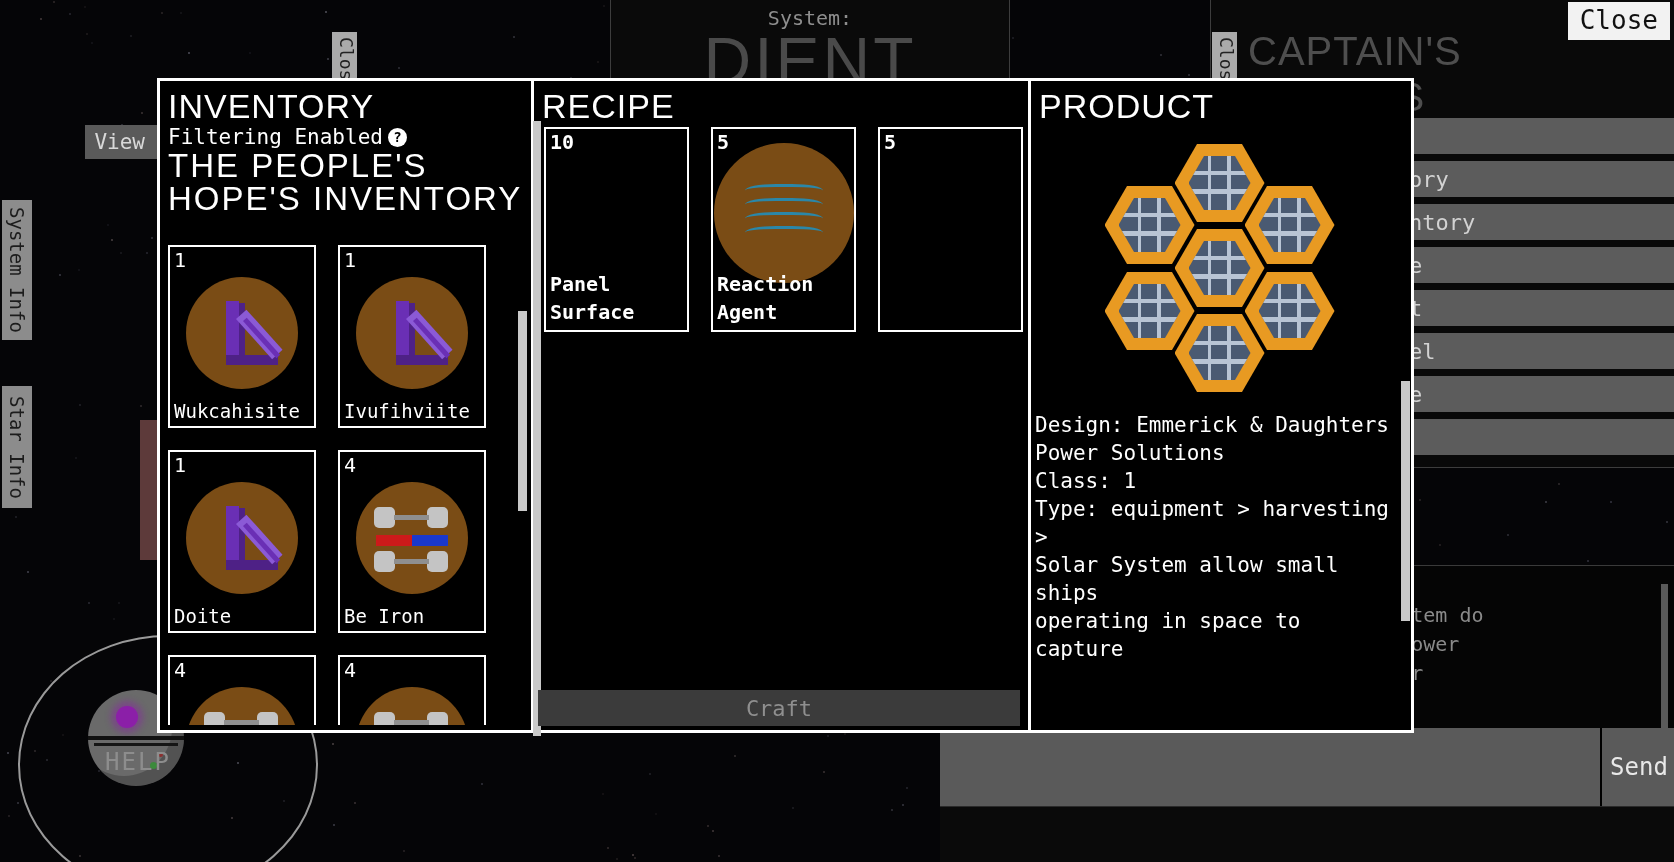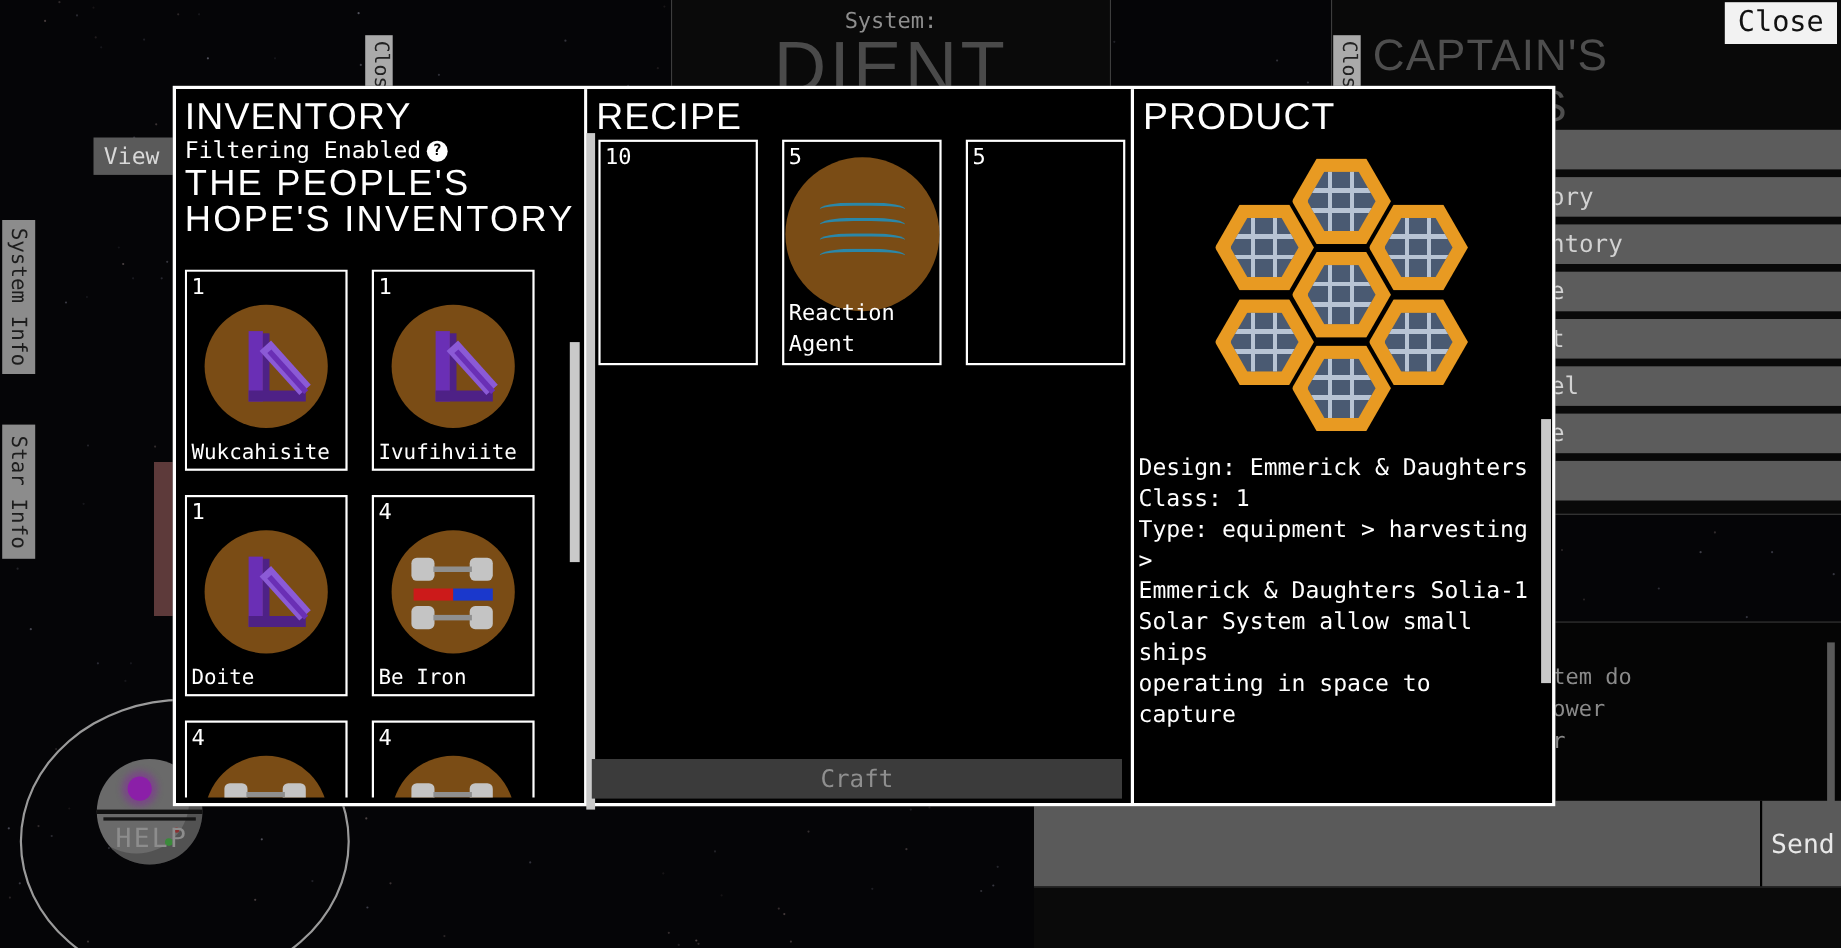--- a/index.html
+++ b/index.html
@@ -254,21 +254,21 @@
     position:absolute; left:0; width:78px; height:16px;
     border-top:3px solid #2b87a8; border-radius:40%;
   }
 
   
   .recipe-slots {
     position:absolute; left:10px; top:46px; display:flex; gap:22px;
   }
   .rslot {
     position:relative; width:145px; height:205px;
-    border:2px solid #ffffff; background:#000;
+    border:2px solid #ffffff; background:#000;font-weight:bold;
   }
   .rslot-count {
     position:absolute; left:4px; top:1px; color:#fff; font-size:20px;
     font-family:"DejaVu Sans Mono", monospace;
   }
   .rslot-name {
     position:absolute; left:4px; bottom:4px; color:#fff; font-size:20px;
     line-height:28px; font-family:"DejaVu Sans Mono", monospace;
   }
   .rslot-icon {
@@ -912,20 +912,21 @@
     </div>
 
     <div class="col col-recipe">
       <div class="recipe-scroll-left"></div>
       <div class="col-title">RECIPE</div>
 
       <div class="recipe-slots">
 
         <div class="rslot">
           <span class="rslot-count">10</span>
+          <span class="rslot-name">Panel Surface</span>
         </div>
 
         <div class="rslot">
           <span class="rslot-count">5</span>
           <div class="rslot-icon">
             <div class="glyph-wave">
               <i style="top:2px;"></i>
                 <i style="top:16px;"></i>
                 <i style="top:30px;"></i>
                 <i style="top:44px;"></i>
@@ -953,23 +954,23 @@
           <div class="hex" style="left:150px; top:42px;"></div>
           <div class="hex" style="left:80px;  top:85px;"></div>
           <div class="hex" style="left:10px;  top:128px;"></div>
           <div class="hex" style="left:150px; top:128px;"></div>
           <div class="hex" style="left:80px;  top:170px;"></div>
         </div>
       </div>
 
       <div class="product-desc">
         <div>Design: Emmerick &amp; Daughters</div>
+        <div>Power Solutions</div>
         <div>Class: 1</div>
         <div>Type: equipment &gt; harvesting &gt;</div>
-        <div>Emmerick &amp; Daughters Solia-1</div>
         <div>Solar System allow small ships</div>
         <div>operating in space to capture</div>
 
       </div>
       <div class="product-scroll"></div>
     </div>
 
   </div>
 </div>
 

